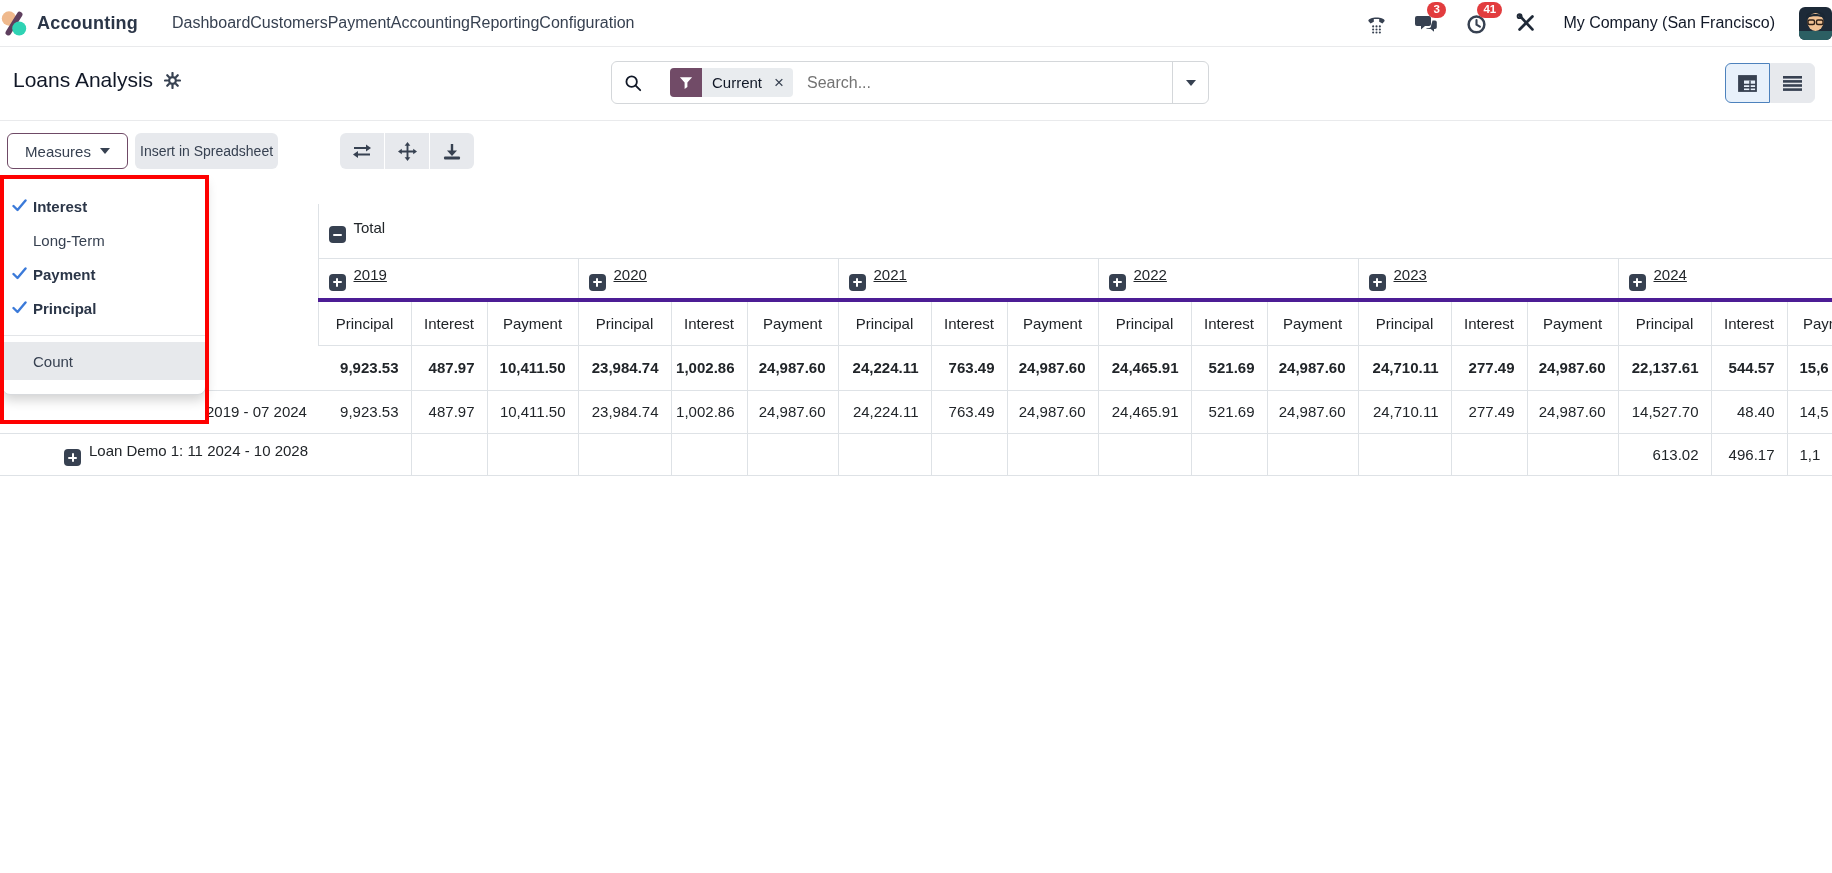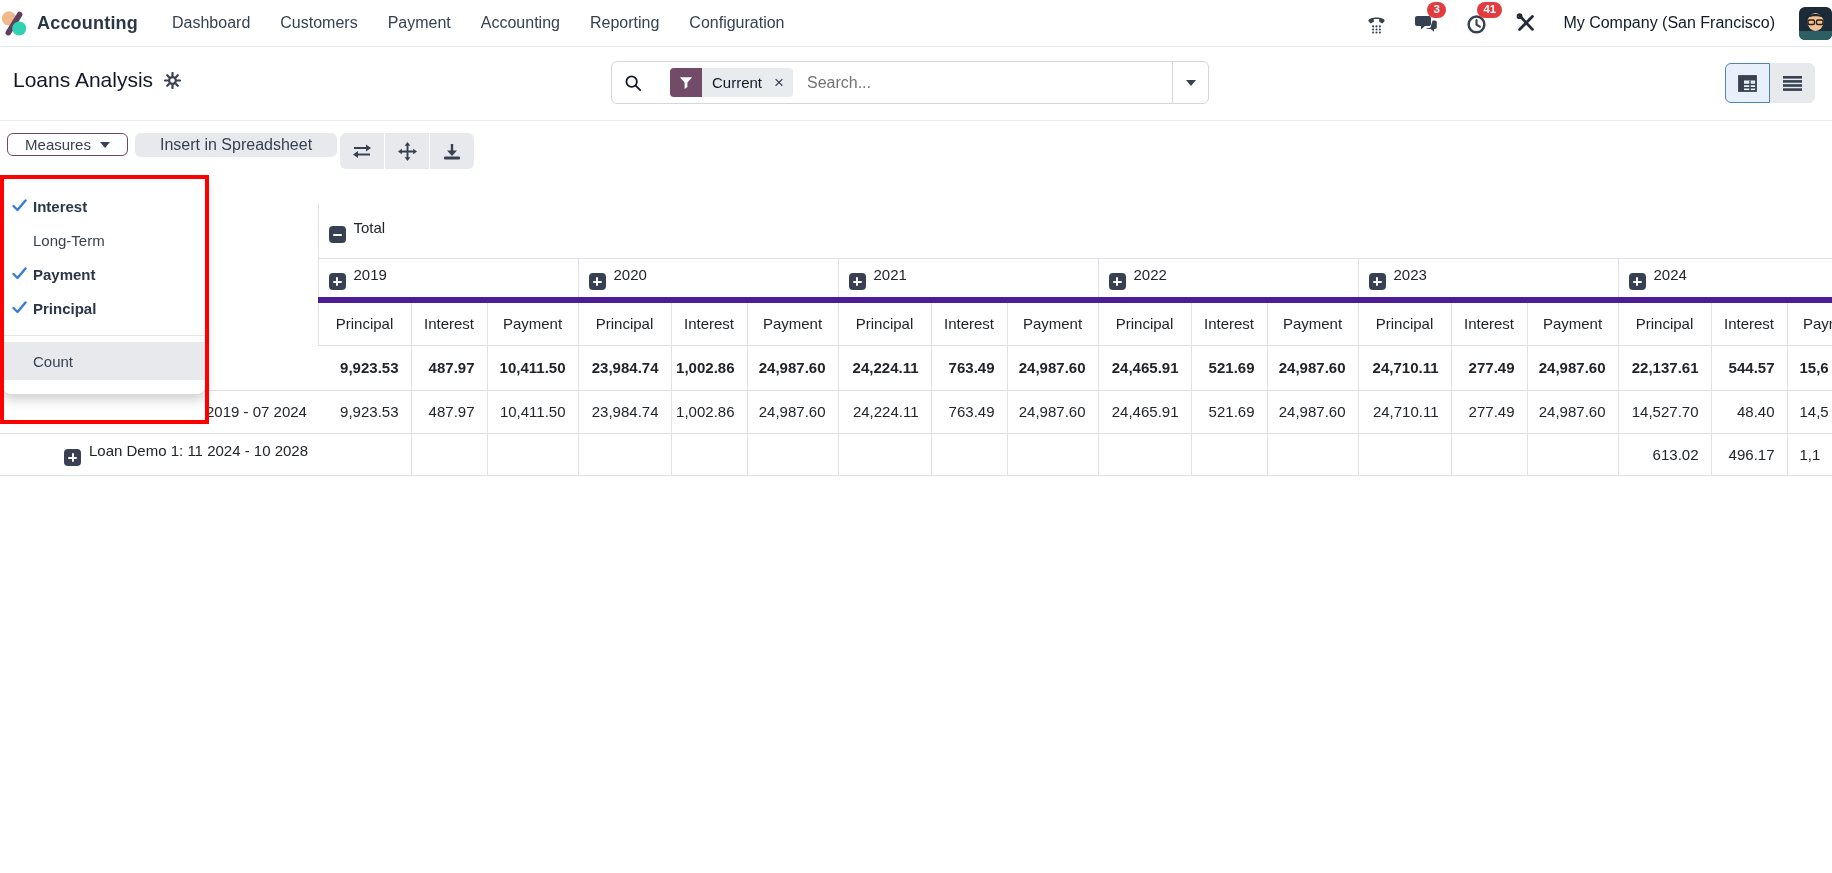--- a/index.html
+++ b/index.html
@@ -5,21 +5,21 @@
   * { margin:0; padding:0; box-sizing:border-box; }
   html,body { width:1832px; height:873px; background:#fff; overflow:hidden;
     font-family:"Liberation Sans","DejaVu Sans",sans-serif; color:#374151; }
   #app { position:relative; width:1832px; height:873px; overflow:hidden; background:#fff; }
 
   
   .navbar { position:absolute; top:0; left:0; right:0; height:47px; background:#fff;
     border-bottom:1px solid #e9eaec; display:flex; align-items:center; padding:0 0; }
   .brand { display:flex; align-items:center; gap:9px; }
   .app-name { font-size:18px; font-weight:700; color:#2b3648; letter-spacing:.2px; }
-  .nav-menu { display:flex; gap:30px; margin-left:34px; }
+  .nav-menu { display:flex; margin-left:34px; }
   .nav-item { font-size:16px; color:#374151; cursor:pointer; white-space:nowrap; }
   .nav-right { margin-left:auto; display:flex; align-items:center; gap:24px; }
   .sys-icon { position:relative; display:flex; align-items:center; justify-content:center; width:26px; height:26px; }
   .badge { position:absolute; top:-8px; left:14px; background:#e23c3e; color:#fff; font-size:11.5px;
     font-weight:700; border-radius:10px; padding:2px 6px; line-height:1; }
   .company { font-size:16px; color:#111827; white-space:nowrap; }
   .avatar { width:33px; height:33px; border-radius:6px; overflow:hidden; display:block; }
 
   
   .cp-divider { position:absolute; top:120px; left:0; right:0; height:1px; background:#e9eaec; }
@@ -39,25 +39,25 @@
     display:flex; align-items:center; justify-content:center; cursor:pointer; }
   .caret { width:0; height:0; border-left:5px solid transparent; border-right:5px solid transparent;
     border-top:6px solid #374151; display:inline-block; }
 
   .view-switcher { position:absolute; left:1725px; top:63px; display:flex; }
   .vs-btn { width:45px; height:40px; display:flex; align-items:center; justify-content:center; cursor:pointer; }
   .vs-pivot { background:#e8f1fb; border:1px solid #4d82bd; border-radius:6px 0 0 6px; }
   .vs-list  { background:#e7e9ed; border:1px solid #e7e9ed; border-radius:0 6px 6px 0; }
 
   
-  .btn-measures { position:absolute; left:7px; top:133px; width:121px; height:23px; background:#fff;
+  .btn-measures { position:absolute; left:7px; top:133px; width:121px; height:36px; background:#fff;
     border:1px solid #6f4a66; border-radius:6px; display:flex; align-items:center; justify-content:center;
     gap:9px; font-size:15px; color:#374151; cursor:pointer; }
-  .btn-insert { position:absolute; left:135px; top:133px; height:24px; padding:0 25px; background:#e7e9ed;
-    border:none; border-radius:6px; font-size:16px; font-weight:500; color:#374151; display:flex;
+  .btn-insert { position:absolute; left:135px; top:133px; height:36px; padding:0 5px; background:#e7e9ed;
+    border:none; border-radius:6px; font-size:14px; font-weight:500; color:#374151; display:flex;
     align-items:center; cursor:pointer; font-family:inherit; }
   .icon-group { position:absolute; left:340px; top:133px; display:flex; gap:1px; border-radius:6px; overflow:hidden; }
   .icon-btn { width:44px; height:36px; background:#e7e9ed; border:none; display:flex; align-items:center;
     justify-content:center; cursor:pointer; }
 
   
   .dropdown { position:absolute; left:2px; top:178px; width:204px; background:#fff;
     border:1px solid #d8dadd; border-radius:0 0 8px 8px; box-shadow:0 5px 12px rgba(0,0,0,.18);
     z-index:50; padding-top:10px; padding-bottom:14px; overflow:hidden; }
   .menu-item { position:relative; height:34px; display:flex; align-items:center; padding-left:30px;
@@ -69,22 +69,22 @@
 
   .annotation-rect { position:absolute; left:0; top:175px; width:209px; height:249px;
     border:4px solid #fe0000; z-index:60; pointer-events:none; }
 
   
   .table-wrap { position:absolute; top:204px; left:0; right:0; bottom:0; overflow:hidden; }
   table.pivot { border-collapse:collapse; table-layout:fixed; width:1878px; }
   table.pivot td { font-size:15px; color:#212529; vertical-align:middle; }
   td.corner { border-right:1px solid #dee2e6; }
   td.totalcell { border-bottom:1px solid #dee2e6; padding-left:10px; color:#111827; font-size:15.5px; font-weight:500; }
-  td.yearcell { border-bottom:6px solid #4c1d95; border-right:1px solid #dee2e6; padding-left:10px;
-    color:#111827; font-size:15.5px; font-weight:500; }
+  td.yearcell { border-bottom:4px solid #4c1d95; border-right:1px solid #dee2e6; padding-left:10px;
+    color:#111827; font-size:15.5px; font-weight:500;text-decoration:underline; }
   td.subhead { border-bottom:1px solid #dee2e6; border-right:1px solid #dee2e6; text-align:center;
     color:#495057; font-size:15px; }
   td.rowlabel { border-bottom:1px solid #dee2e6; color:#111827; white-space:nowrap; overflow:hidden; }
   td.val { border-bottom:1px solid #dee2e6; border-right:1px solid #dee2e6; text-align:right;
     padding-right:12px; white-space:nowrap; }
   td.val.clipped { text-align:left; padding-left:12px; }
   tr.r-total td { height:54px; }
   tr.r-years td { height:42px; }
   tr.r-sub   td { height:45px; }
   tr.r-d0 td { height:45px; font-weight:700; }

